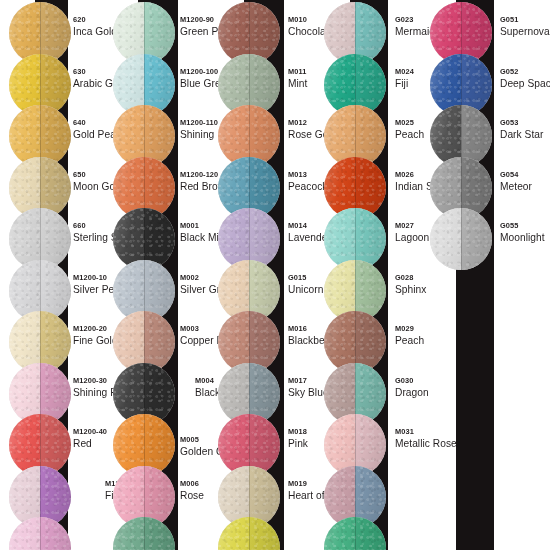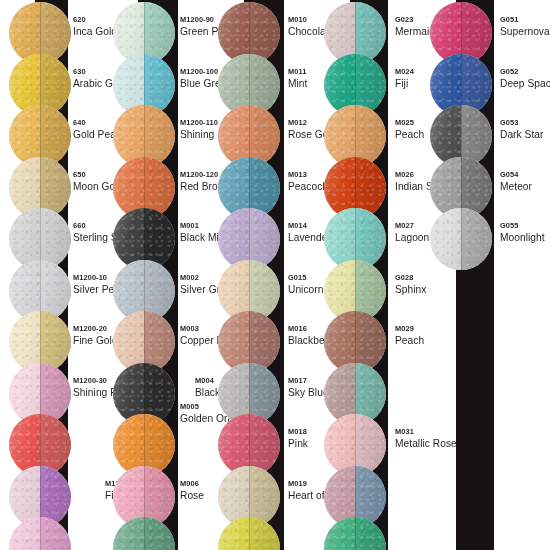--- a/index.html
+++ b/index.html
@@ -178,20 +178,24 @@
         <span class="code">M1200-30</span>
         <span class="nm">Shining Pink</span>
       </div>
       <div class="swatch" style="left: 9px; top: 414px; width: 62px; height: 62px;">
         <div class="half left" style="background: rgb(233, 80, 76);"></div>
         <div class="half right" style="background: rgb(216, 96, 95);"></div>
         <div class="grain"></div>
         <div class="sheen"></div>
         <div class="seam"></div>
       </div>
+      <div class="label" style="left: 73px; top: 428px;">
+        <span class="code">M1200-40</span>
+        <span class="nm">Red</span>
+      </div>
       <div class="swatch" style="left: 9px; top: 466px; width: 62px; height: 62px;">
         <div class="half left" style="background: rgb(231, 207, 215);"></div>
         <div class="half right" style="background: rgb(180, 118, 196);"></div>
         <div class="grain"></div>
         <div class="sheen"></div>
         <div class="seam"></div>
       </div>
       <div class="label" style="left: 73px; top: 480px; margin-left: 32px;">
         <span class="code">M1200-50</span>
         <span class="nm">Fine Lilac</span>
@@ -294,21 +298,21 @@
         <span class="code">M004</span>
         <span class="nm">Black Pearl</span>
       </div>
       <div class="swatch" style="left: 113px; top: 414px; width: 62px; height: 62px;">
         <div class="half left" style="background: rgb(239, 142, 49);"></div>
         <div class="half right" style="background: rgb(233, 139, 47);"></div>
         <div class="grain"></div>
         <div class="sheen"></div>
         <div class="seam"></div>
       </div>
-      <div class="label" style="left: 180px; top: 403px;">
+      <div class="label" style="left: 180px; top: 436px;">
         <span class="code">M005</span>
         <span class="nm">Golden Orange</span>
       </div>
       <div class="swatch" style="left: 113px; top: 466px; width: 62px; height: 62px;">
         <div class="half left" style="background: rgb(240, 168, 189);"></div>
         <div class="half right" style="background: rgb(229, 150, 174);"></div>
         <div class="grain"></div>
         <div class="sheen"></div>
         <div class="seam"></div>
       </div>
@@ -523,20 +527,24 @@
         <span class="code">M029</span>
         <span class="nm">Peach</span>
       </div>
       <div class="swatch" style="left: 324px; top: 363px; width: 62px; height: 62px;">
         <div class="half left" style="background: rgb(179, 154, 150);"></div>
         <div class="half right" style="background: rgb(124, 189, 176);"></div>
         <div class="grain"></div>
         <div class="sheen"></div>
         <div class="seam"></div>
       </div>
+      <div class="label" style="left: 395px; top: 377px;">
+        <span class="code">G030</span>
+        <span class="nm">Dragon</span>
+      </div>
       <div class="swatch" style="left: 324px; top: 414px; width: 62px; height: 62px;">
         <div class="half left" style="background: rgb(240, 189, 187);"></div>
         <div class="half right" style="background: rgb(229, 192, 198);"></div>
         <div class="grain"></div>
         <div class="sheen"></div>
         <div class="seam"></div>
       </div>
       <div class="label" style="left: 395px; top: 428px;">
         <span class="code">M031</span>
         <span class="nm">Metallic Rose</span>

